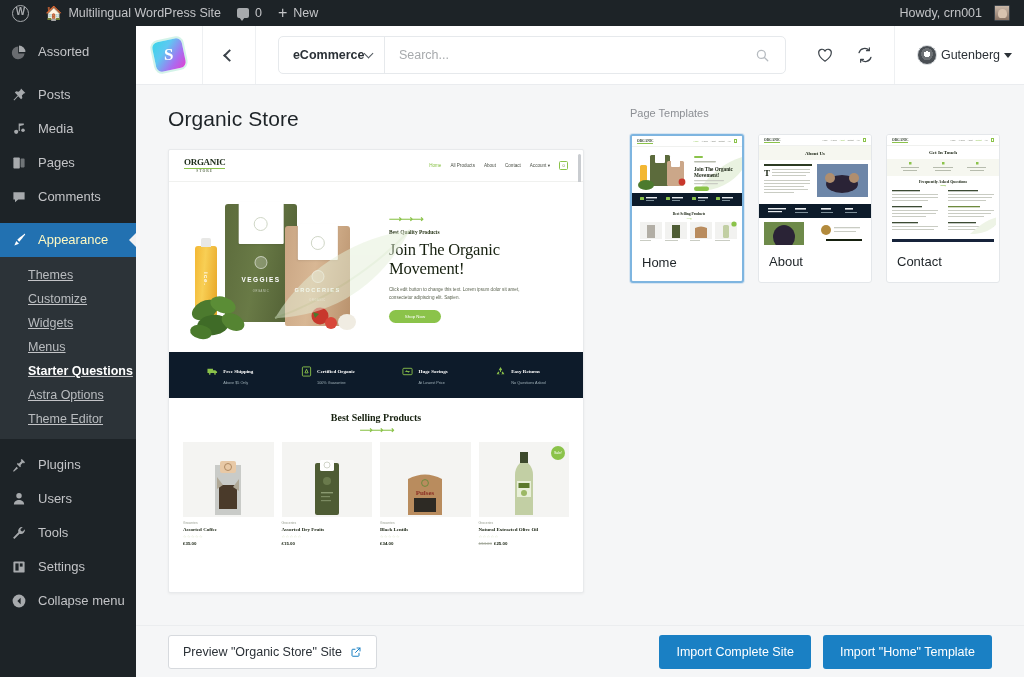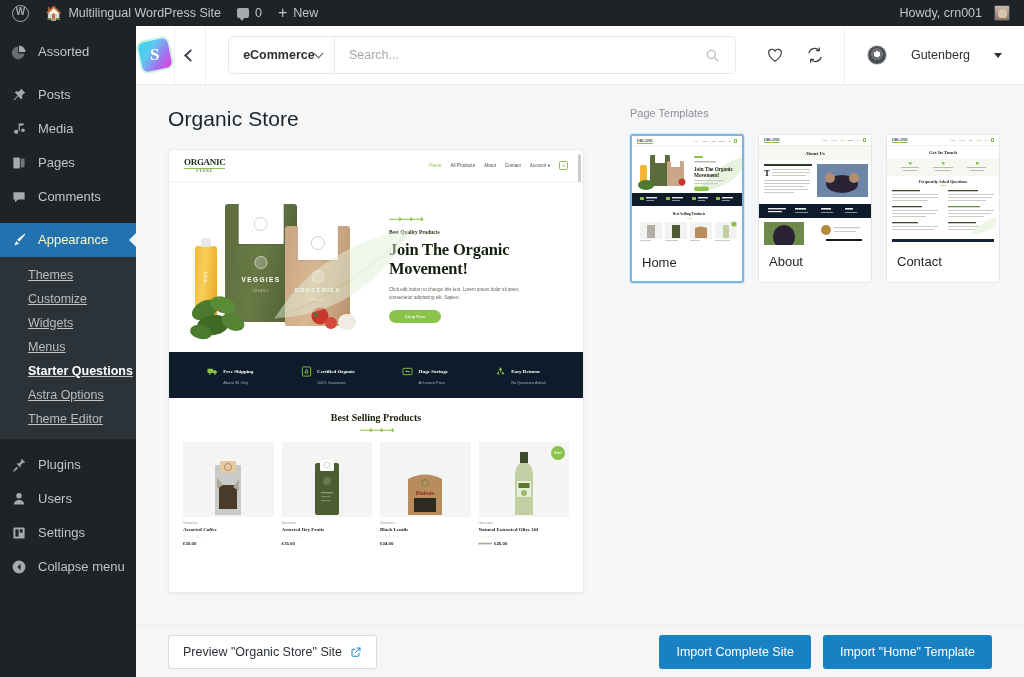--- a/index.html
+++ b/index.html
@@ -60,29 +60,29 @@
   .st-logo-cell { width:74px; display:flex; align-items:center; justify-content:center; border-right:1px solid #eef0f2; }
   .st-logo { width:30px; height:30px; transform:rotate(-12deg); border-radius:6px;
     background:linear-gradient(135deg,#39d6e8 0%, #5ec8f2 35%, #a86ef0 70%, #e23fd0 100%);
     display:flex; align-items:center; justify-content:center; position:relative;
     box-shadow:0 0 0 2px rgba(130,220,190,.35); }
   .st-logo span { color:#fff; font-weight:700; font-size:17px; transform:rotate(12deg); font-family:"Liberation Serif", serif; }
   .st-back-cell { width:58px; display:flex; align-items:center; justify-content:center; border-right:1px solid #eef0f2; cursor:pointer; }
   .chev-l { width:9px; height:9px; border-left:2px solid #3c434a; border-bottom:2px solid #3c434a; transform:rotate(45deg); }
   .st-search-cell { flex:1; display:flex; align-items:center; padding:0 22px; }
   .search-wrap { width:508px; height:38px; background:#fff; border:1px solid #e6e9ec; border-radius:5px; display:flex; align-items:center; }
-  .cat-select { width:105px; height:100%; display:flex; align-items:center; justify-content:center; padding:0 12px 0 14px; font-size:12.5px; font-weight:700; color:#2b3137; cursor:pointer; }
+  .cat-select { width:105px; height:100%; display:flex; align-items:center; justify-content:flex-start; padding:0 12px 0 14px; font-size:12.5px; font-weight:700; color:#2b3137; cursor:pointer; }
   .chev-d { width:7px; height:7px; border-right:1.6px solid #50575e; border-bottom:1.6px solid #50575e; transform:rotate(45deg); margin-top:-3px; }
   .cat-div { width:1px; align-self:stretch; background:#e6e9ec; }
   .search-input { flex:1; border:0; outline:0; padding:0 14px; font-size:12.5px; color:#2b3137; font-family:inherit; background:transparent; }
   .search-input::placeholder { color:#a7aaad; }
   .search-btn { width:44px; display:flex; align-items:center; justify-content:center; cursor:pointer; }
   .st-tools { display:flex; align-items:center; gap:22px; padding:0 20px 0 8px; }
   .tool-ic { cursor:pointer; display:flex; align-items:center; }
-  .st-user-cell { display:flex; align-items:center; gap:24px; padding:0 22px 0 22px; border-left:1px solid #eef0f2; cursor:pointer; }
+  .st-user-cell { display:flex; align-items:center; gap:4px; padding:0 12px 0 22px; border-left:1px solid #eef0f2; cursor:pointer; }
   .user-ava { width:20px; height:20px; border-radius:50%; background:#8c8f94;
     background-image:radial-gradient(circle at 50% 45%, #fff 0 3px, #6d7175 3px 6px, #4a4f54 6px 10px);
     border:1px solid #dcdfe2; }
   .user-name { font-size:12.5px; color:#2b3137; }
   .caret-d { width:0;height:0;border-left:4.5px solid transparent;border-right:4.5px solid transparent;border-top:5px solid #2b3137; }
 
   
   .st-body { position:absolute; top:59px; left:0; right:0; bottom:52px; overflow:hidden; }
   .st-inner { display:flex; padding:22px 0 0 0; }
   .left-col { width:460px; padding-left:32px; }
@@ -114,21 +114,21 @@
   .pouch .badge { position:absolute; left:50%; transform:translateX(-50%); width:13px;height:13px;border-radius:50%;background:rgba(255,255,255,.22);border:.8px solid rgba(255,255,255,.5); }
   .pouch .nm { position:absolute; left:0; right:0; text-align:center; color:#fff; font-size:6.5px; letter-spacing:1.4px; font-weight:700; }
   .pouch .sub { position:absolute; left:0; right:0; text-align:center; color:rgba(255,255,255,.6); font-size:2.6px; letter-spacing:.6px; }
 
   .bottle { position:absolute; border-radius:3px 3px 4px 4px; }
   .basil { position:absolute; }
 
   .hero-txt { flex:1; padding:32px 16px 0 8px; }
   .arrows { color:#8bc34a; font-size:9px; letter-spacing:-2px; font-weight:700; }
   .eyebrow { font-family:"Liberation Serif",serif; font-weight:700; font-size:5.4px; color:#283618; margin-top:5px; }
-  .h1 { font-family:"Liberation Serif",serif; font-weight:700; font-size:16.5px; line-height:1.18; color:#16200f; margin-top:5px; letter-spacing:-.2px; }
+  .h1 { font-family:"Liberation Serif",serif; font-weight:400; font-size:16.5px; line-height:1.18; color:#16200f; margin-top:5px; letter-spacing:-.2px; }
   .ptxt { font-size:4.6px; color:#5d6552; line-height:1.65; margin-top:7px; width:150px; }
   .shopbtn { margin-top:9px; width:52px; height:13px; border-radius:7px; background:#8bc34a; color:#fff; font-size:4.4px; display:flex; align-items:center; justify-content:center; }
 
   .ms-feat { height:46px; background:#0d1b2a; display:flex; align-items:center; justify-content:space-around; padding:0 14px; }
   .feat { display:flex; flex-direction:column; }
   .feat-top { display:flex; align-items:center; gap:5px; }
   .feat-ic { width:12px;height:12px; display:flex;align-items:center;justify-content:center; }
   .feat-t { font-family:"Liberation Serif",serif; font-weight:700; font-size:5px; color:#fff; }
   .feat-s { font-size:3.8px; color:#9fb0b8; margin-top:3px; margin-left:17px; }
 
@@ -294,20 +294,28 @@
   <div class="menu-top">
     <span class="mi">
         <svg width="16" height="16" viewBox="0 0 20 20" fill="#a7aaad">
           <circle cx="10" cy="6" r="3.4"></circle>
           <path d="M3.6 17c0-3.6 2.9-5.6 6.4-5.6s6.4 2 6.4 5.6H3.6z"></path>
         </svg>
       </span>
     <span class="mlabel">Users</span>
   </div>
 
+  <div class="menu-top">
+    <span class="mi">
+        <svg width="16" height="16" viewBox="0 0 20 20" fill="#a7aaad">
+          <path d="M14.8 2.6a5 5 0 00-5.6 6.6L2.6 15.8l1.6 1.6 6.6-6.6a5 5 0 006.6-5.6l-2.8 2.8-2.2-.6-.6-2.2 2.9-2.6z"></path>
+        </svg>
+      </span>
+    <span class="mlabel">Tools</span>
+  </div>
 
   <div class="menu-top">
     <span class="mi">
         <svg width="16" height="16" viewBox="0 0 20 20" fill="#a7aaad">
           <rect x="3" y="3" width="14" height="14" rx="1.5"></rect>
           <rect x="5.5" y="5.5" width="4" height="9" fill="#1d2327"></rect>
           <rect x="11" y="5.5" width="3.5" height="4" fill="#1d2327"></rect>
         </svg>
       </span>
     <span class="mlabel">Settings</span>

